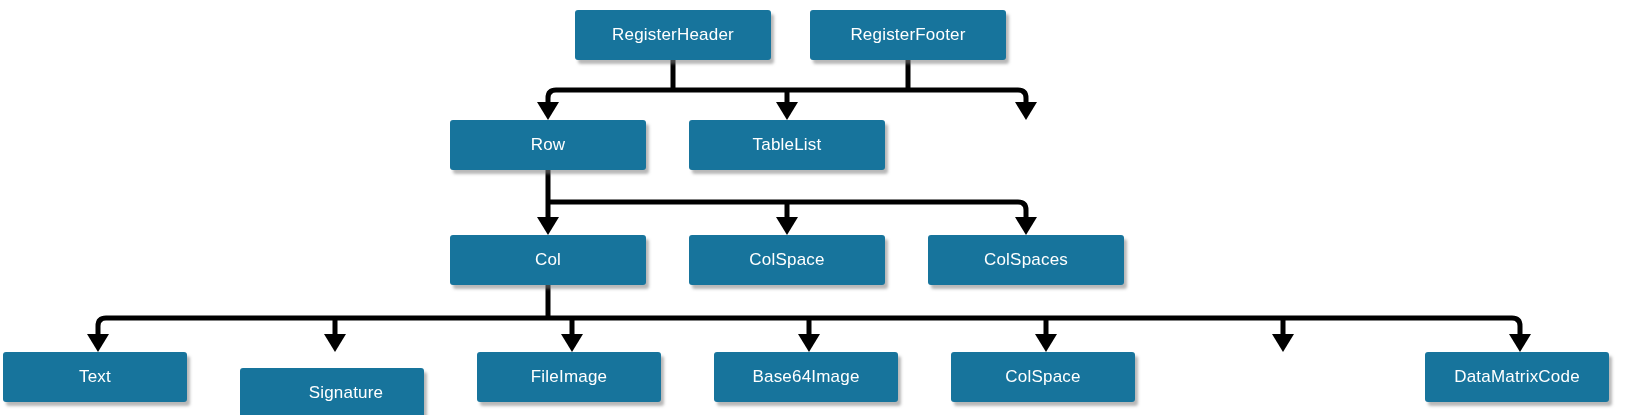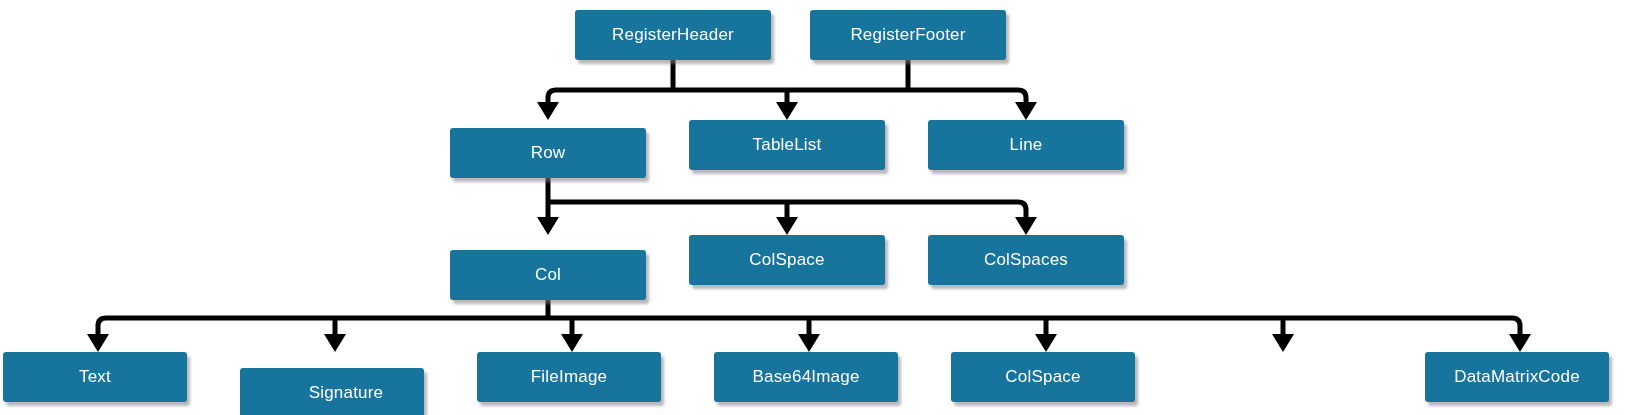--- a/index.html
+++ b/index.html
@@ -83,25 +83,24 @@
       <polygon class="arrowhead" points="798,334 820,334 809,352"></polygon>
       <polygon class="arrowhead" points="1035,334 1057,334 1046,352"></polygon>
       <polygon class="arrowhead" points="1272,334 1294,334 1283,352"></polygon>
       <polygon class="arrowhead" points="1509,334 1531,334 1520,352"></polygon>
     </g>
   </svg>
 
   <div class="node w196" style="left:575px;top:10px;">RegisterHeader</div>
   <div class="node w196" style="left:810px;top:10px;">RegisterFooter</div>
 
-  <div class="node w196" style="left:450px;top:120px;margin-top:8px;">Row</div>
+  <div class="node w196" style="left:450px;top:120px;">Row</div>
   <div class="node w196" style="left:689px;top:120px;">TableList</div>
-  <div class="node w196" style="left:928px;top:120px;">Line</div>
 
-  <div class="node w196" style="left:450px;top:250px;text-align:right;">Col</div>
+  <div class="node w196" style="left:450px;top:235px;text-align:right;">Col</div>
   <div class="node w196" style="left:689px;top:235px;">ColSpace</div>
   <div class="node w196" style="left:928px;top:235px;">ColSpaces</div>
 
   <div class="node w190" style="left:3px;top:352px;">Text</div>
   <div class="node w190" style="left:240px;top:368px;padding-left:28px;">Signature</div>
   <div class="node w190" style="left:477px;top:352px;">FileImage</div>
   <div class="node w190" style="left:714px;top:352px;">Base64Image</div>
   <div class="node w190" style="left:951px;top:352px;">ColSpace</div>
   <div class="node w190" style="left:1425px;top:352px;">DataMatrixCode</div>
 

